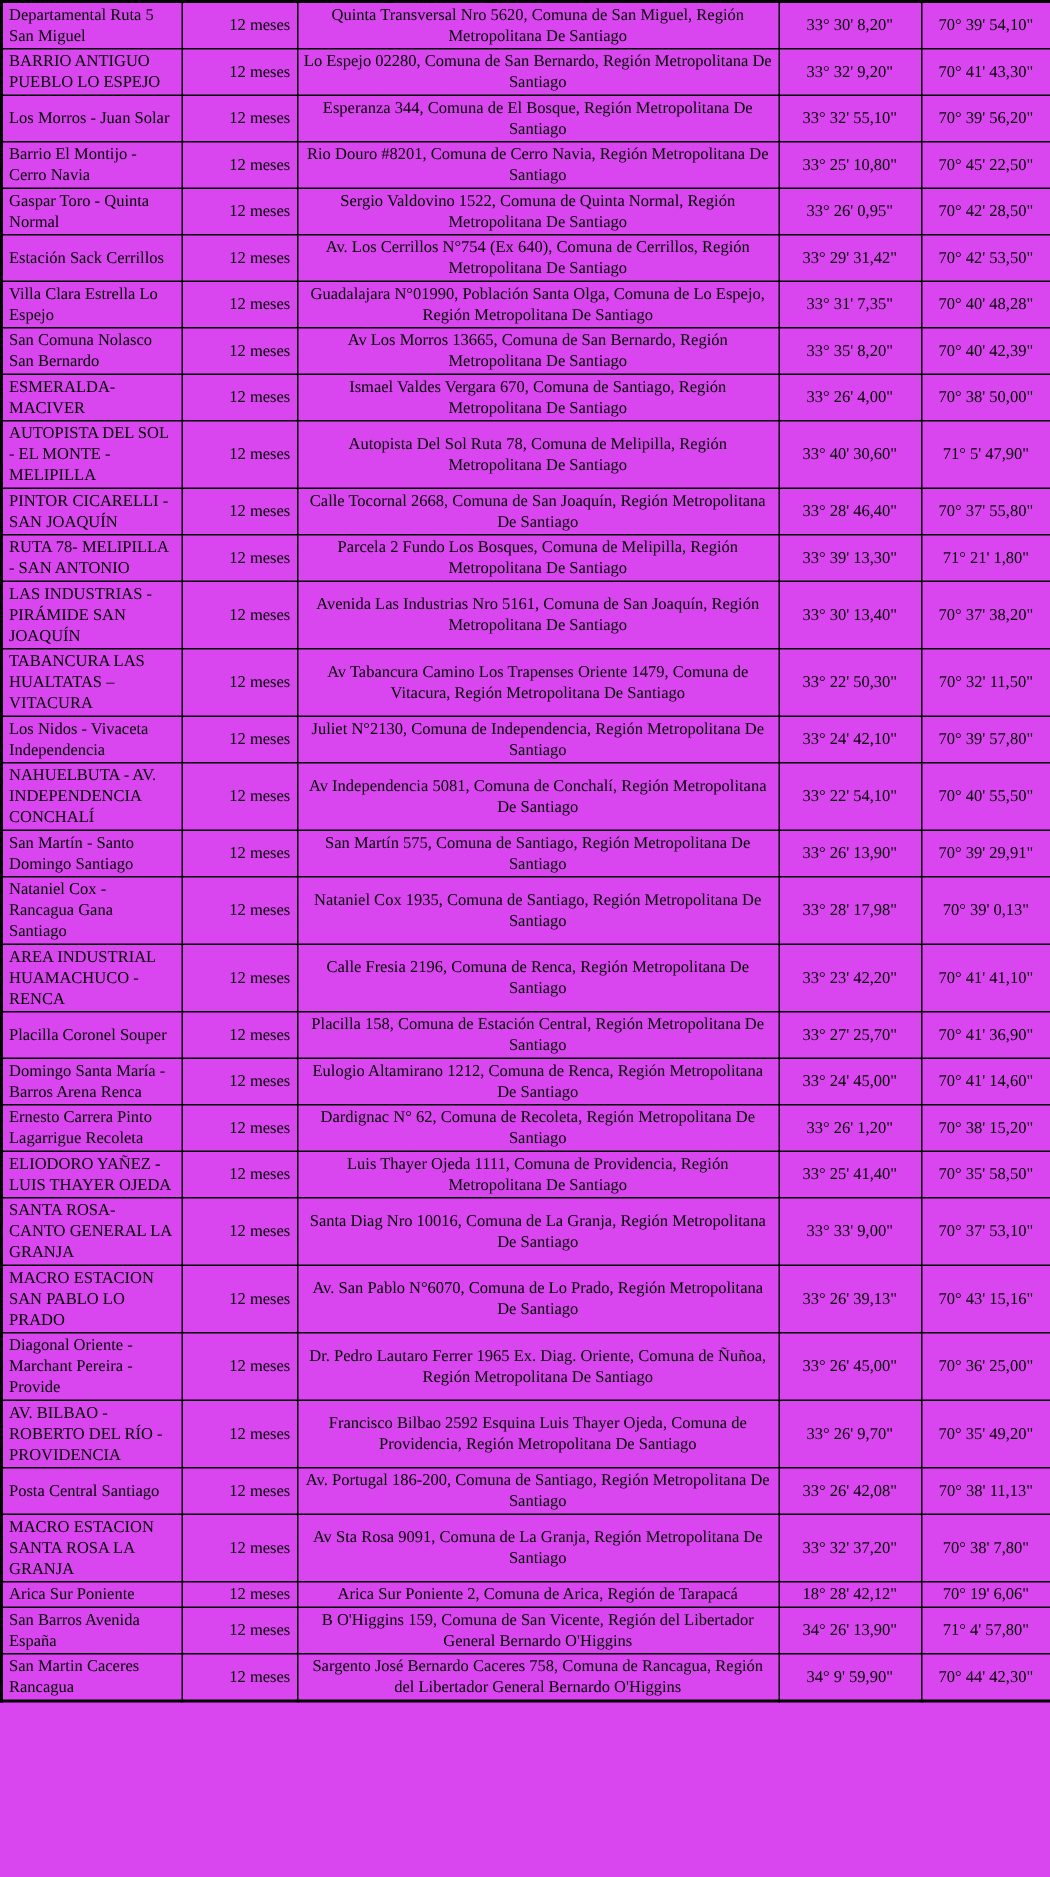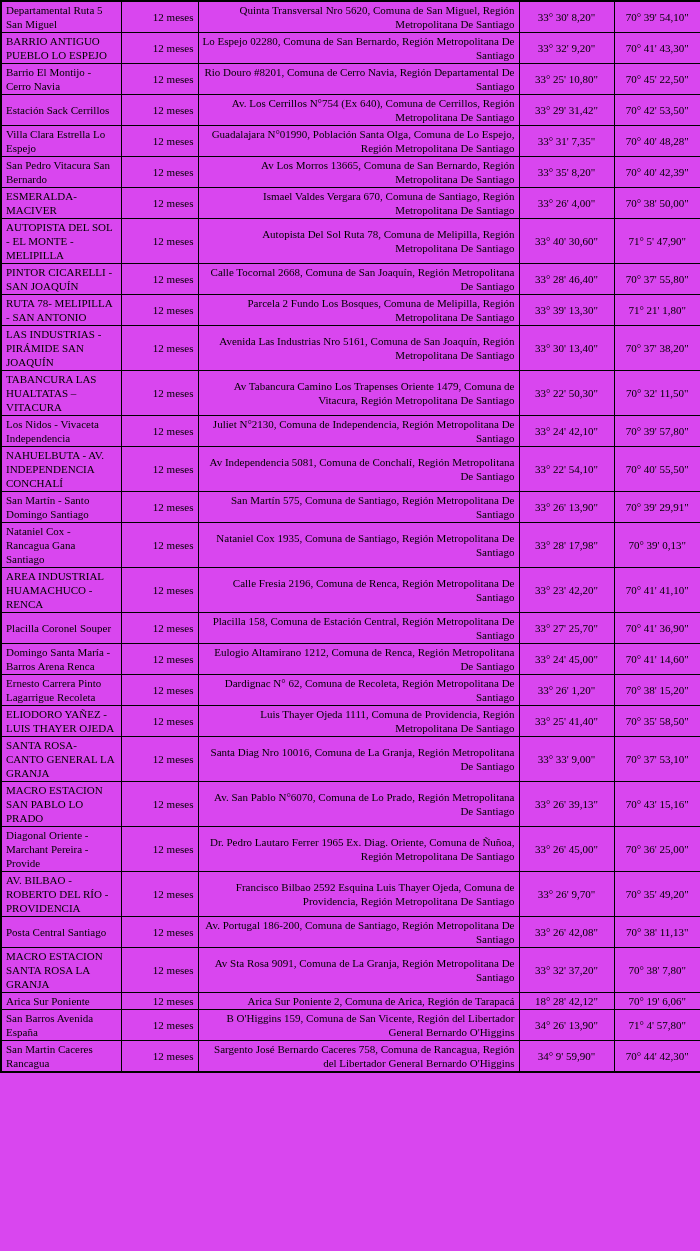--- a/index.html
+++ b/index.html
@@ -34,21 +34,21 @@
     overflow: hidden;
     word-wrap: break-word;
   }
   col.c-name { width: 120px; }
   col.c-dur  { width: 77px;  }
   col.c-addr { width: 321px; }
   col.c-lat  { width: 95px;  }
   col.c-lon  { width: 87px;  }
   td.cell-name    { text-align: left; }
   td.cell-dur     { text-align: right; margin-top: 25px; }
-  td.cell-addr    { text-align: right; }
+  td.cell-addr    { text-align: center; }
   td.cell-lat,
   td.cell-lon     { text-align: center; white-space: nowrap; }
 </style>
 </head>
 <body>
 
 <div class="page">
   <table class="sites">
     <colgroup>
       <col class="c-name">
@@ -67,49 +67,63 @@
   </tr>
 
   <tr>
     <td class="cell-name">BARRIO ANTIGUO PUEBLO LO ESPEJO</td>
     <td class="cell-dur">12 meses</td>
     <td class="cell-addr">Lo Espejo 02280, Comuna de San Bernardo, Región Metropolitana De Santiago</td>
     <td class="cell-lat">33° 32' 9,20"</td>
     <td class="cell-lon">70° 41' 43,30"</td>
   </tr>
 
+  <tr>
+    <td class="cell-name">Los Morros - Juan Solar</td>
+    <td class="cell-dur">12 meses</td>
+    <td class="cell-addr">Esperanza 344, Comuna de El Bosque, Región Metropolitana De Santiago</td>
+    <td class="cell-lat">33° 32' 55,10"</td>
+    <td class="cell-lon">70° 39' 56,20"</td>
+  </tr>
 
   <tr>
     <td class="cell-name">Barrio El Montijo - Cerro Navia</td>
     <td class="cell-dur">12 meses</td>
-    <td class="cell-addr">Rio Douro #8201, Comuna de Cerro Navia, Región Departamental De Santiago</td>
+    <td class="cell-addr">Rio Douro #8201, Comuna de Cerro Navia, Región Metropolitana De Santiago</td>
     <td class="cell-lat">33° 25' 10,80"</td>
     <td class="cell-lon">70° 45' 22,50"</td>
   </tr>
 
+  <tr>
+    <td class="cell-name">Gaspar Toro - Quinta Normal</td>
+    <td class="cell-dur">12 meses</td>
+    <td class="cell-addr">Sergio Valdovino 1522, Comuna de Quinta Normal, Región Metropolitana De Santiago</td>
+    <td class="cell-lat">33° 26' 0,95"</td>
+    <td class="cell-lon">70° 42' 28,50"</td>
+  </tr>
 
   <tr>
     <td class="cell-name">Estación Sack Cerrillos</td>
     <td class="cell-dur">12 meses</td>
     <td class="cell-addr">Av. Los Cerrillos N°754 (Ex 640), Comuna de Cerrillos, Región Metropolitana De Santiago</td>
     <td class="cell-lat">33° 29' 31,42"</td>
     <td class="cell-lon">70° 42' 53,50"</td>
   </tr>
 
   <tr>
     <td class="cell-name">Villa Clara Estrella Lo Espejo</td>
     <td class="cell-dur">12 meses</td>
     <td class="cell-addr">Guadalajara N°01990, Población Santa Olga, Comuna de Lo Espejo, Región Metropolitana De Santiago</td>
     <td class="cell-lat">33° 31' 7,35"</td>
     <td class="cell-lon">70° 40' 48,28"</td>
   </tr>
 
 
   <tr>
-    <td class="cell-name">San Pedro Vitacura San Bernardo</td>
+    <td class="cell-name">San Comuna Nolasco San Bernardo</td>
     <td class="cell-dur">12 meses</td>
     <td class="cell-addr">Av Los Morros 13665, Comuna de San Bernardo, Región Metropolitana De Santiago</td>
     <td class="cell-lat">33° 35' 8,20"</td>
     <td class="cell-lon">70° 40' 42,39"</td>
   </tr>
 
   <tr>
     <td class="cell-name">ESMERALDA-MACIVER</td>
     <td class="cell-dur">12 meses</td>
     <td class="cell-addr">Ismael Valdes Vergara 670, Comuna de Santiago, Región Metropolitana De Santiago</td>

